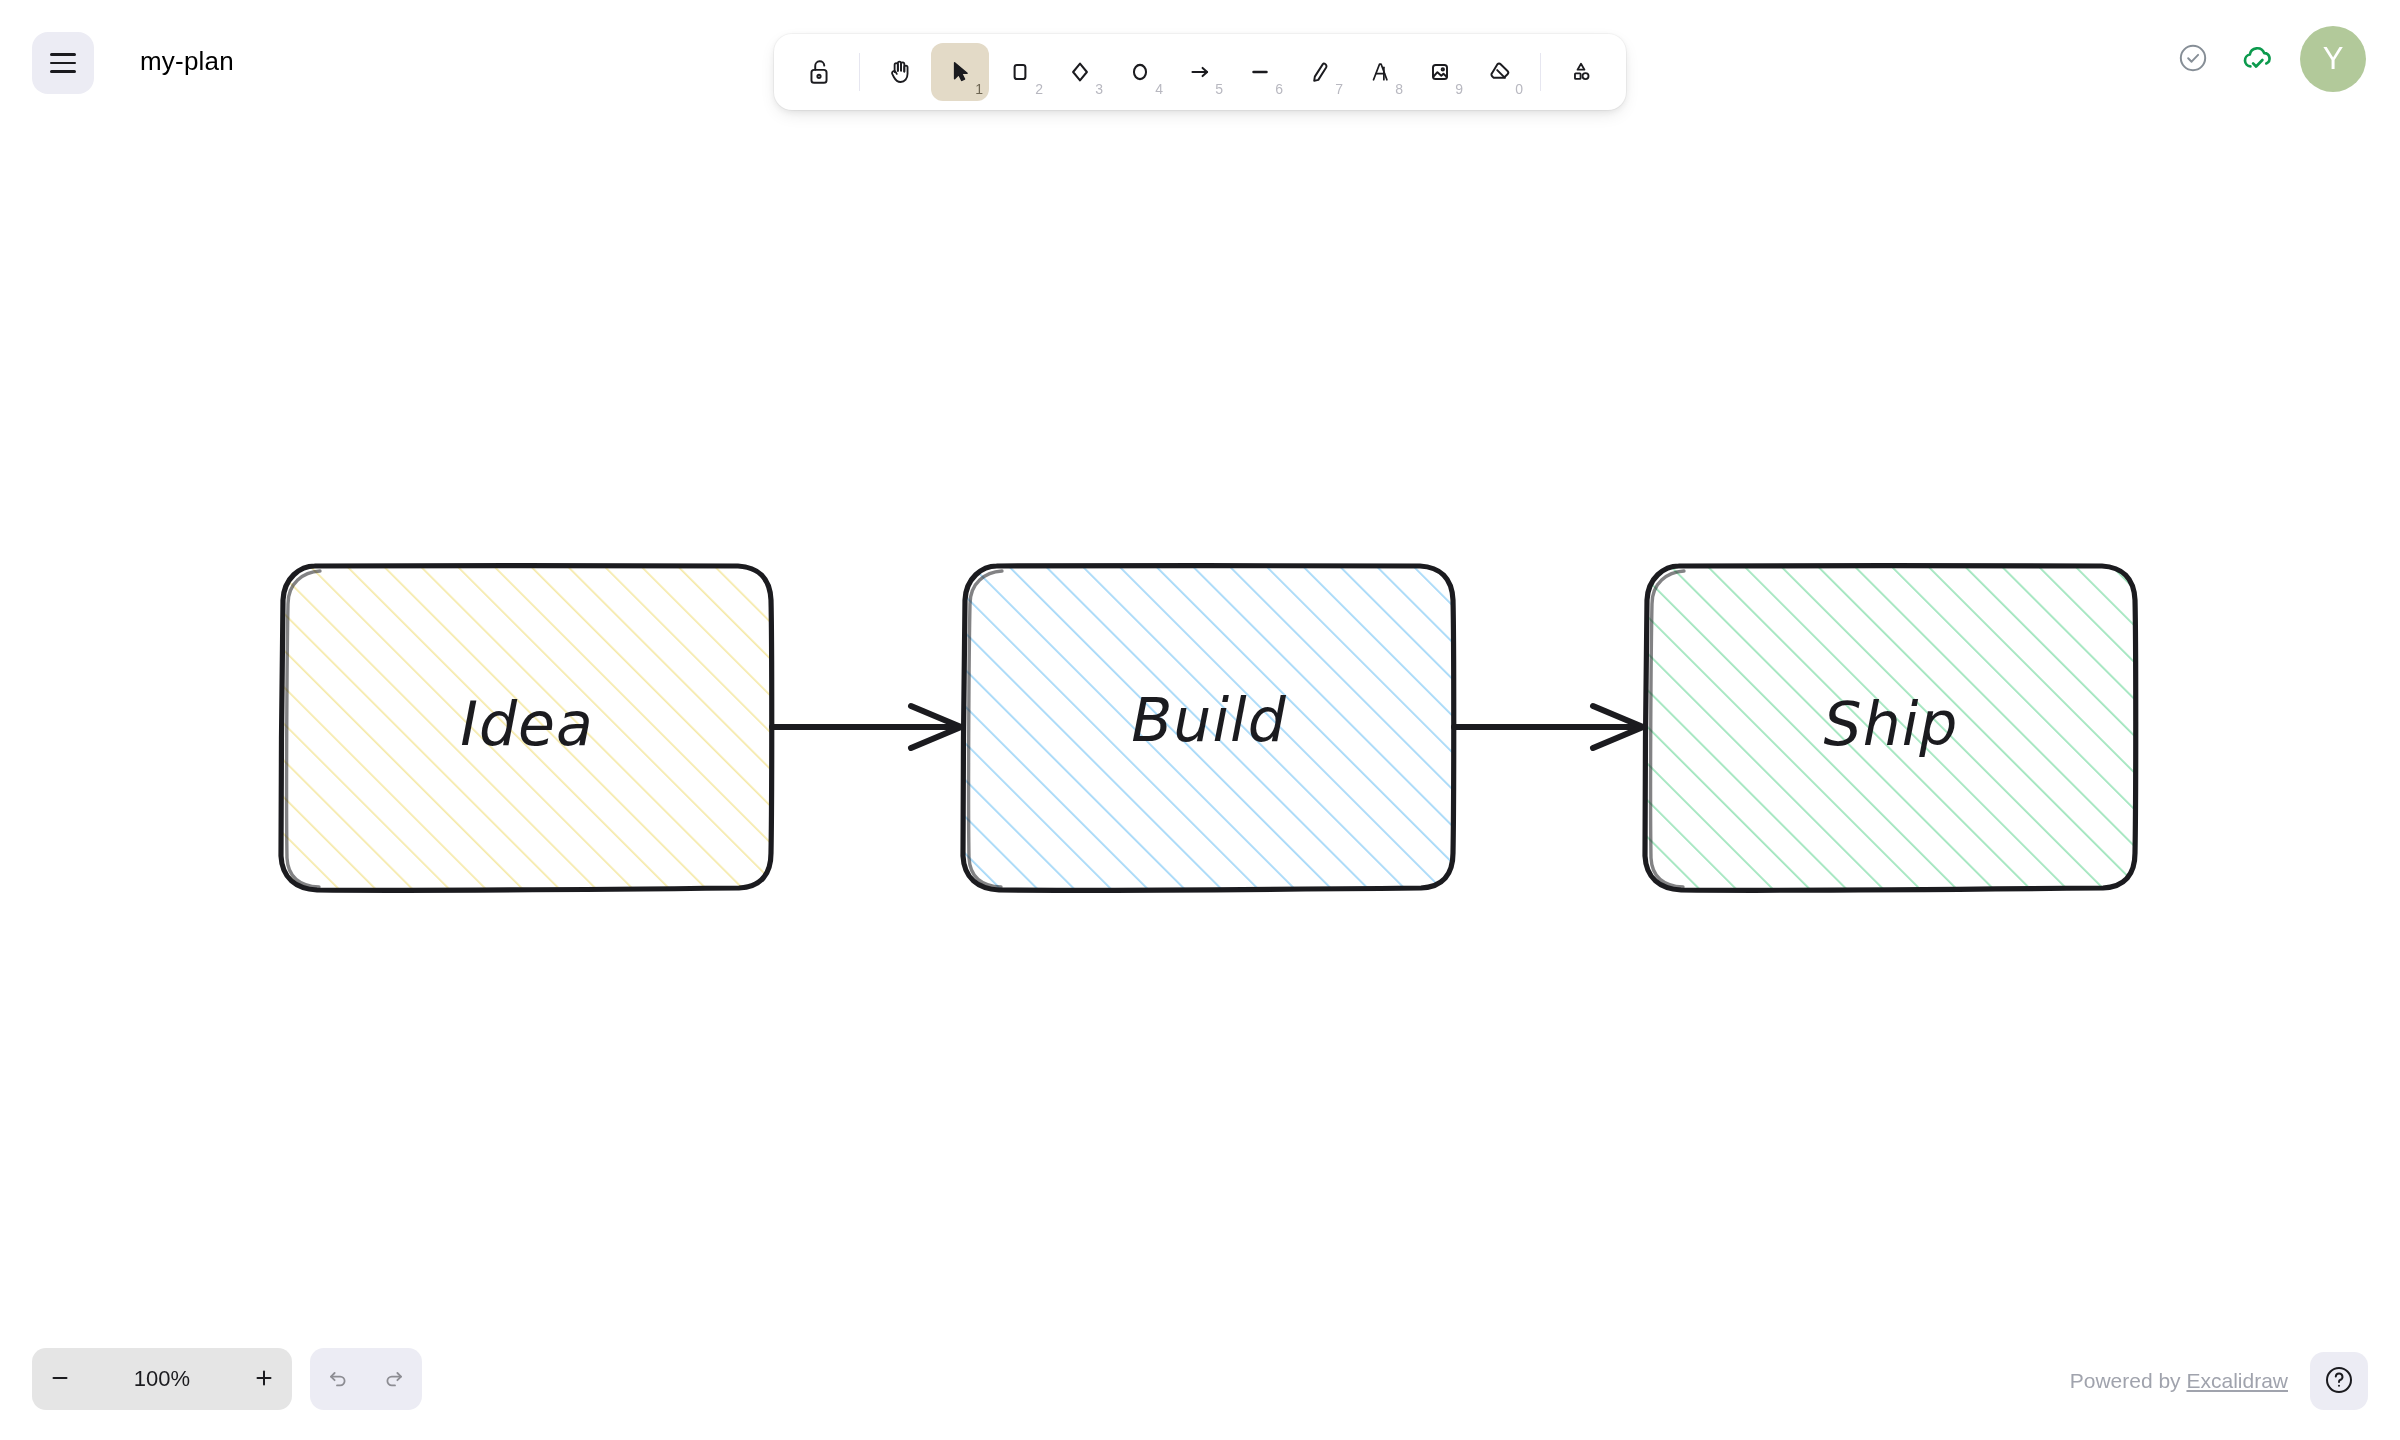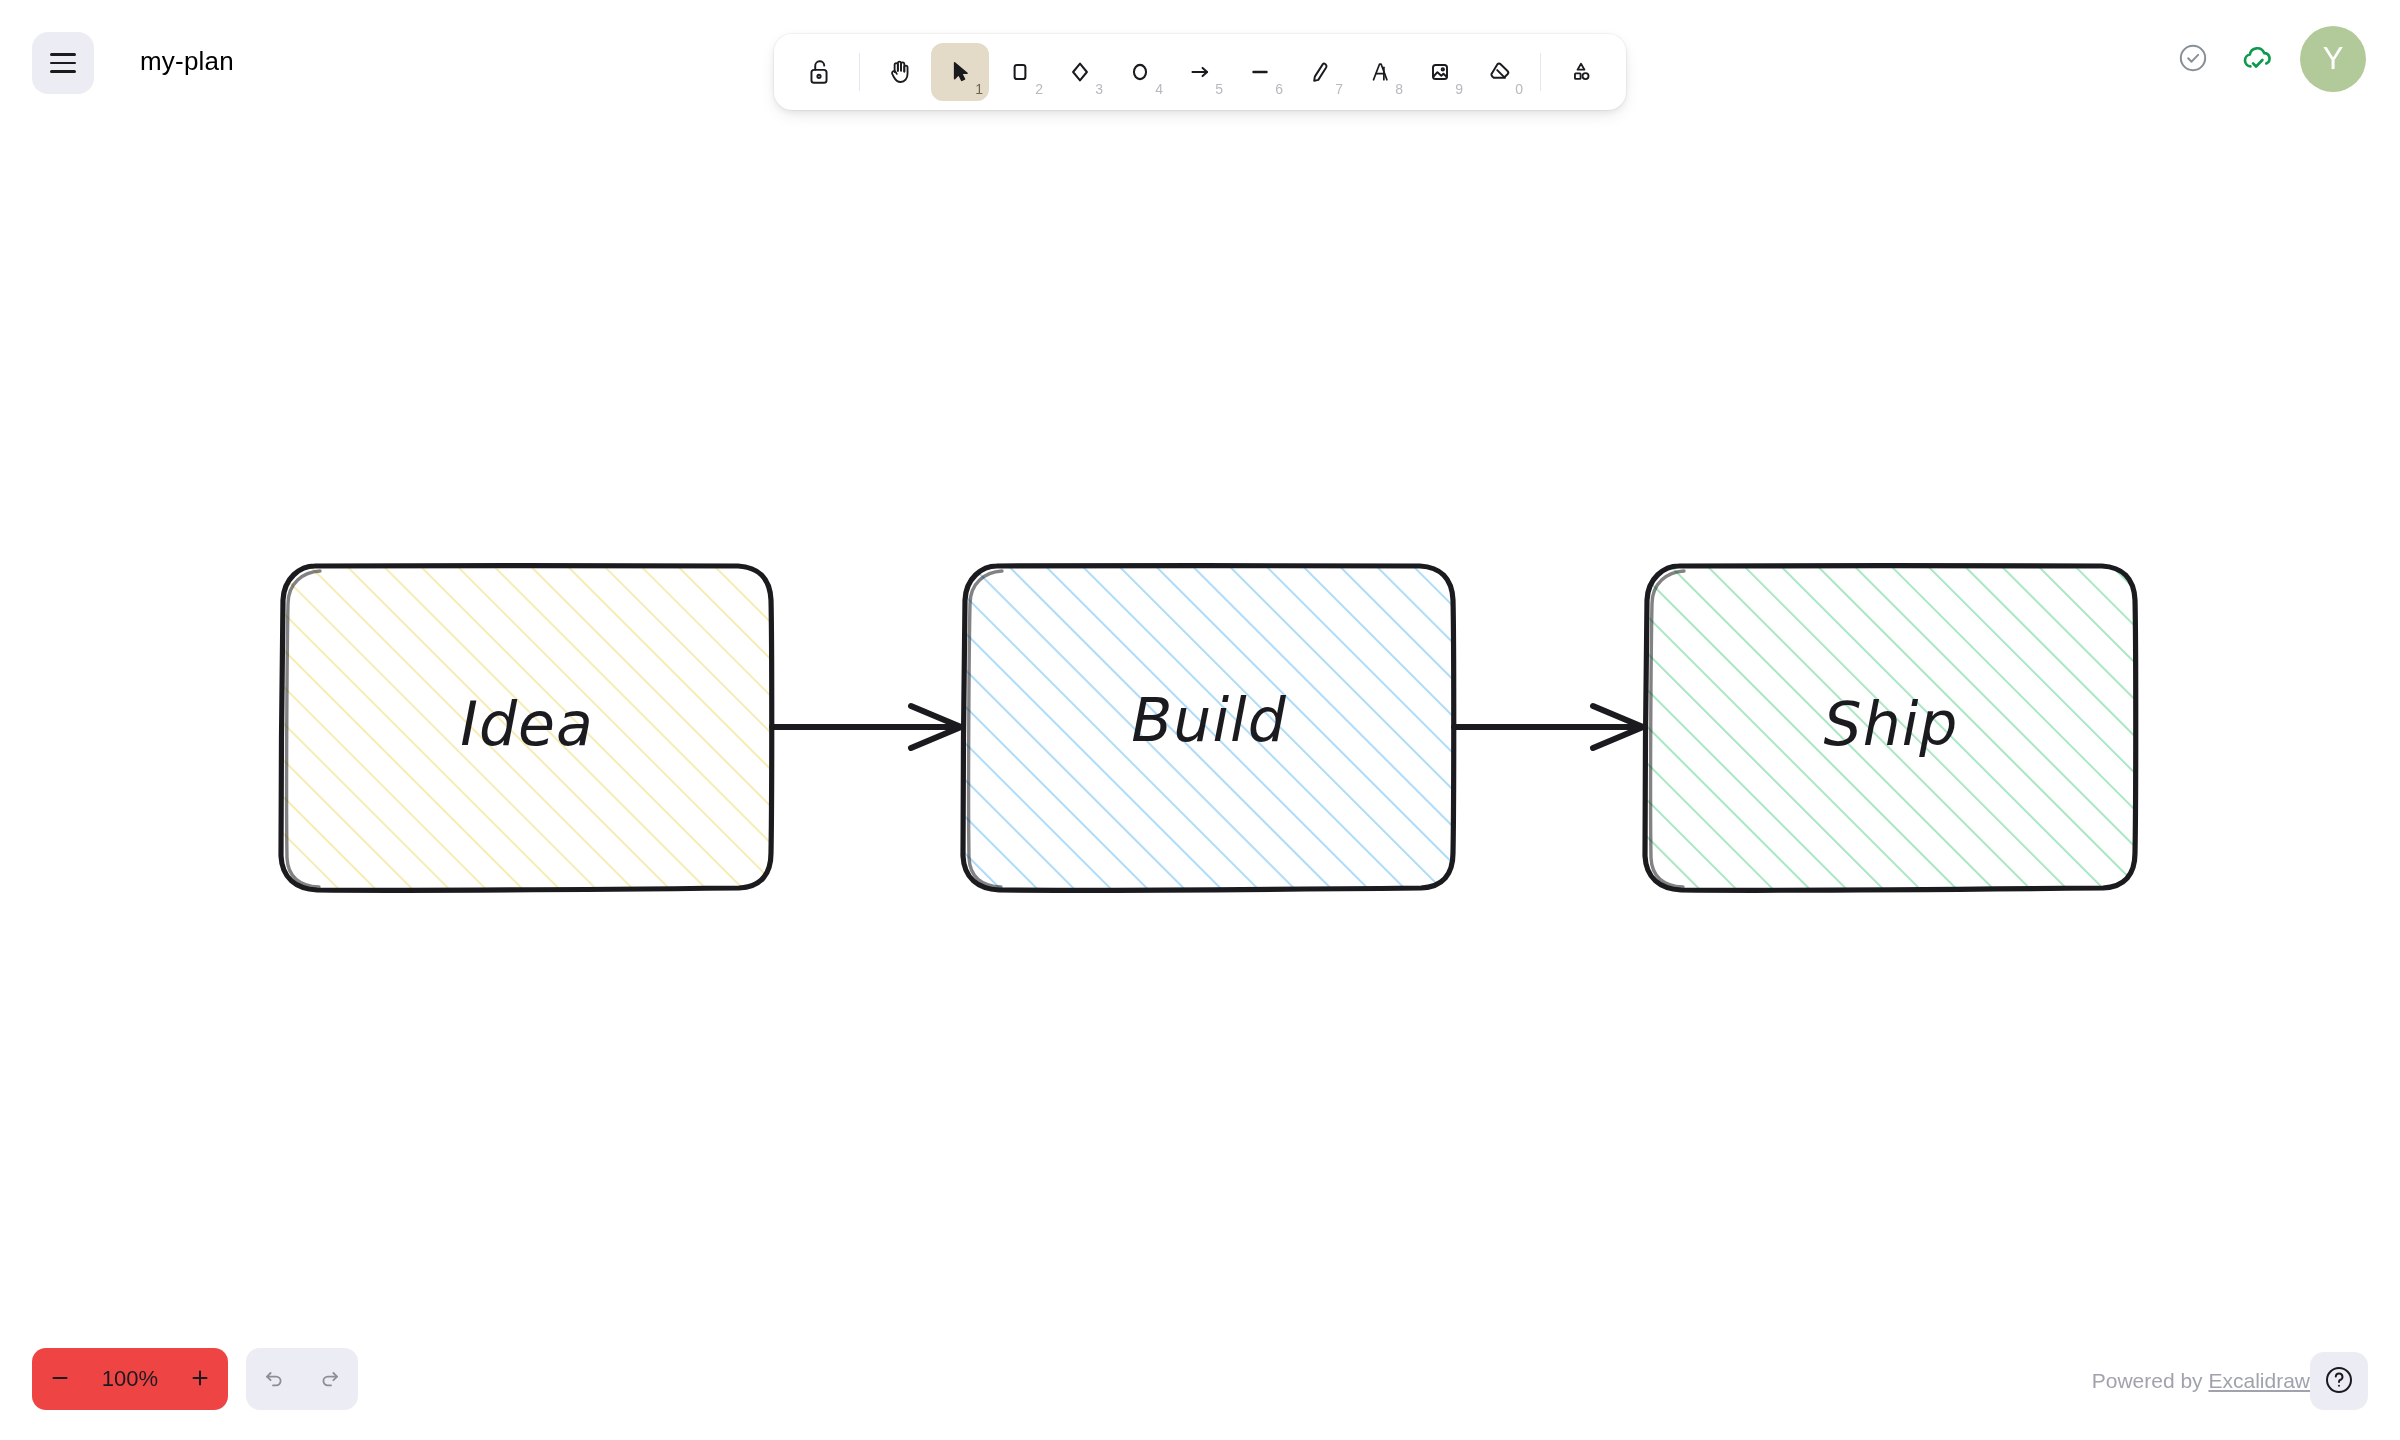--- a/index.html
+++ b/index.html
@@ -159,24 +159,25 @@
     position: absolute;
     left: 32px;
     bottom: 30px;
     display: flex;
     align-items: center;
     gap: 18px;
   }
   .zoom-group {
     display: flex;
     align-items: center;
-    background: #ef4444;
+    background: #e5e5e5;
     border-radius: 14px;
     height: 62px;
     overflow: hidden;
+    gap: 32px;
   }
   .zoom-btn {
     width: 56px;
     height: 62px;
     display: flex;
     align-items: center;
     justify-content: center;
     cursor: pointer;
     background: transparent;
     border: none;
@@ -214,20 +215,21 @@
     cursor: default;
   }
 
   
   .bottom-right {
     position: absolute;
     right: 32px;
     bottom: 30px;
     display: flex;
     align-items: center;
+    gap: 22px;
   }
   .powered-by {
     font-size: 21px;
     color: #a0a3ad;
     white-space: nowrap;
   }
   .powered-by a {
     color: #a0a3ad;
     text-decoration: underline;
   }

